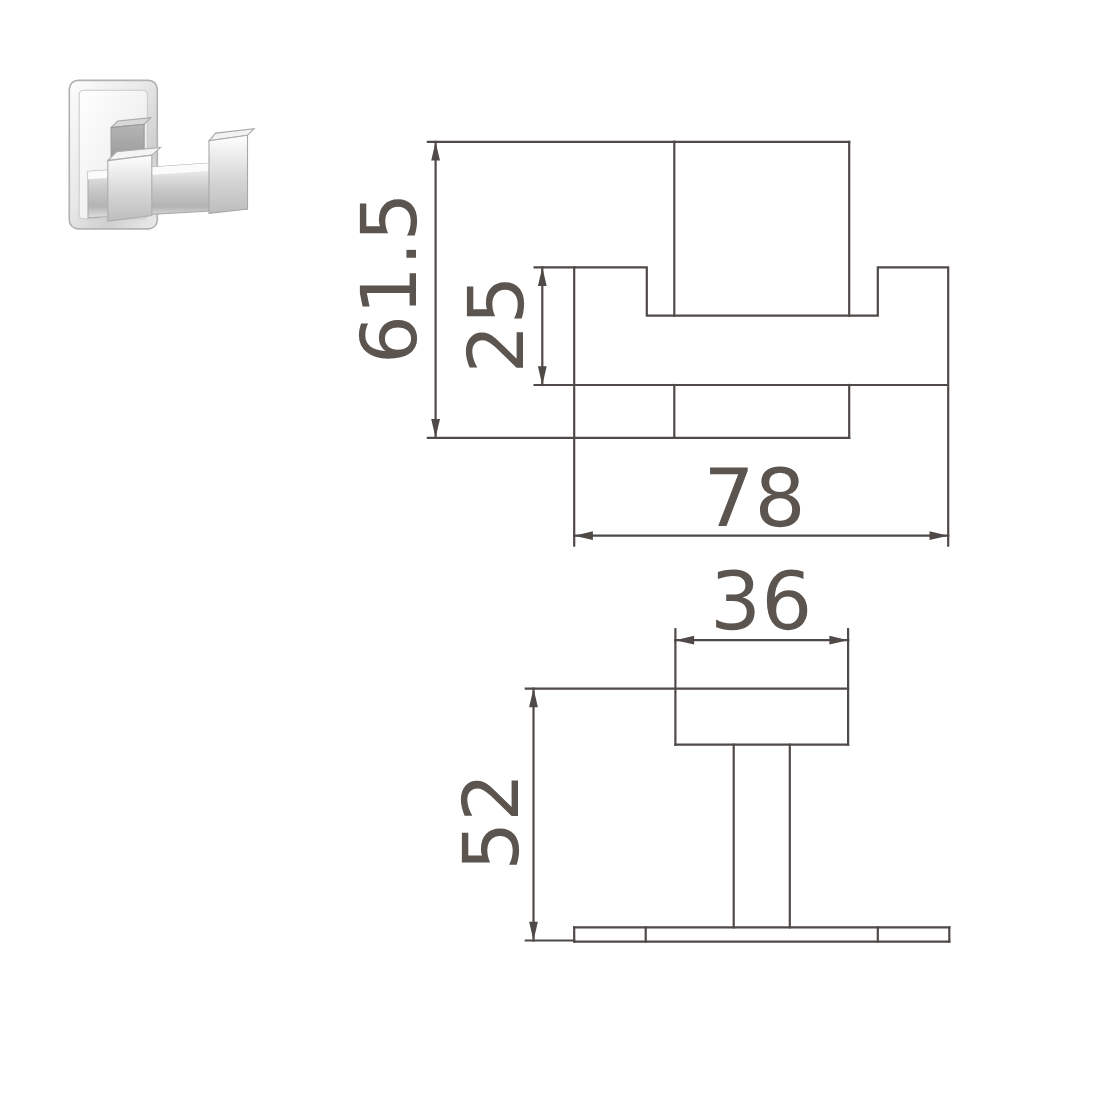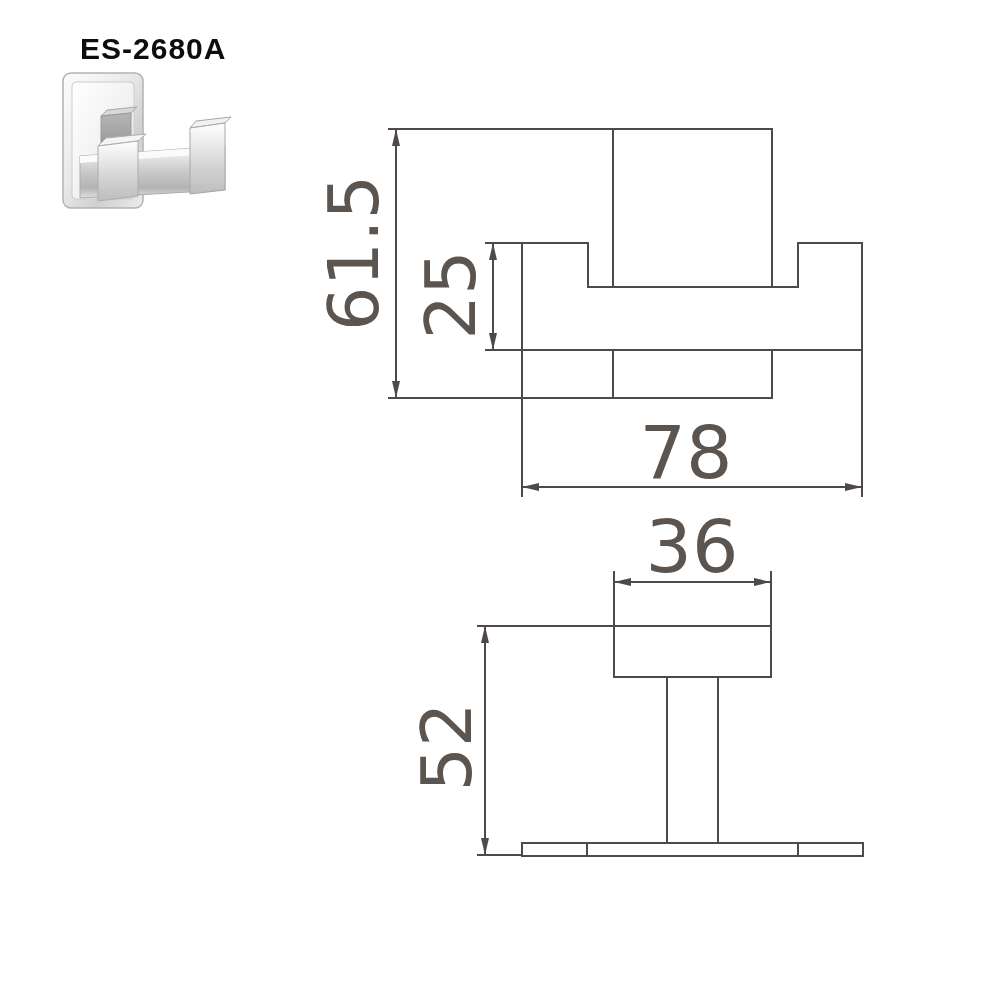--- a/index.html
+++ b/index.html
@@ -19,21 +19,20 @@
     fill:#5b544f;
   }
   .dim-rot{font-size:70px;}
   .dim-horiz{font-size:73px;}
 </style>
 </head>
 <body>
 
 <div class="canvas">
 
-  <div class="product-code">ES-2680A</div>
 
   <div class="photo-wrap">
     <svg width="180" height="150" viewBox="0 0 180 150">
       <defs>
         <linearGradient id="gPlate" x1="0" y1="0" x2="1" y2="1">
           <stop offset="0" stop-color="#fdfdfd"></stop>
           <stop offset="0.45" stop-color="#e8e8e8"></stop>
           <stop offset="0.7" stop-color="#cfcfcf"></stop>
           <stop offset="1" stop-color="#ececec"></stop>
         </linearGradient>

